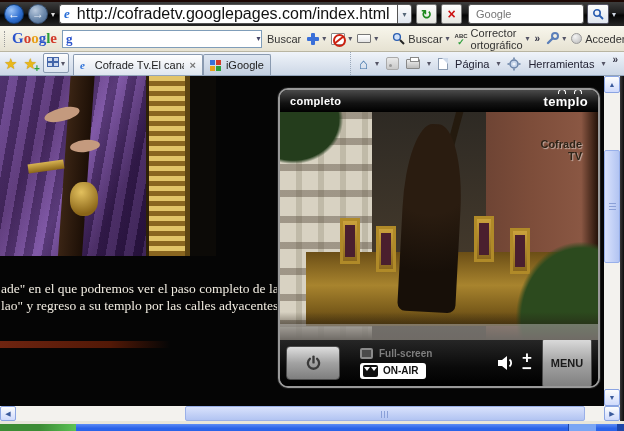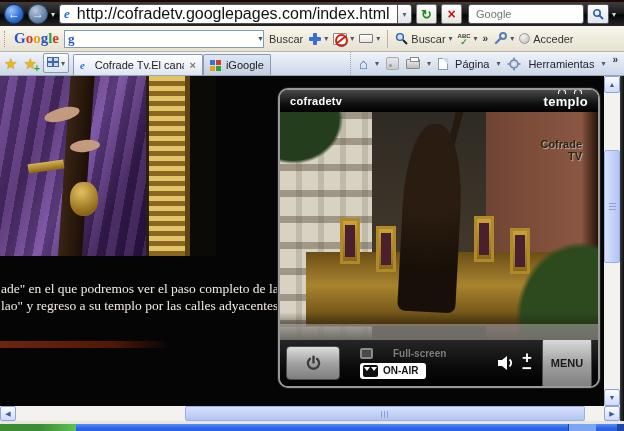--- a/index.html
+++ b/index.html
@@ -154,21 +154,21 @@
     background:linear-gradient(0deg,#241c12,rgba(36,28,18,0));}
   .band{position:absolute;left:0;bottom:0;width:100%;height:16px;background:rgba(205,205,205,.45);}
   .watermark{position:absolute;right:16px;top:26px;text-align:right;color:#2e2418;font-weight:bold;
     font-size:11px;line-height:12px;text-shadow:1px 1px 1px rgba(255,255,255,.55);}
   .pctrl{height:46px;flex:0 0 46px;display:flex;align-items:center;gap:8px;padding:0 6px;
     background:linear-gradient(180deg,#262626,#0a0a0a 60%,#000);}
   .btn-grey{background:linear-gradient(#dedede,#a2a2a2 50%,#7e7e7e);border:1px solid #4a4a4a;border-radius:4px;
     display:flex;align-items:center;justify-content:center;}
   .power-btn{width:54px;height:34px;}
   .ctrl-mid{flex:1;display:flex;flex-direction:column;justify-content:center;gap:4px;padding-left:12px;}
-  .fsrow{display:flex;align-items:flex-start;gap:20px;}
+  .fsrow{display:flex;align-items:flex-start;gap:6px;}
   .fs-icon{width:13px;height:11px;border:2px solid #8a8a8a;background:#4a4a4a;border-radius:2px;}
   .fs-label{color:#7e7e7e;font-weight:bold;font-size:10px;}
   .onair{display:inline-flex;align-items:center;gap:5px;background:#fff;border-radius:3px;
     padding:2px 7px 2px 3px;width:max-content;text-align:right;}
   .onair-icon{width:15px;height:12px;background:#111;border-radius:2px;display:flex;align-items:flex-start;justify-content:center;gap:1px;padding-top:2px;}
   .onair-icon i{width:0;height:0;border:3px solid transparent;border-top:4px solid #fff;display:block;}
   .onair-label{color:#111;font-weight:bold;font-size:10px;}
   .vol{display:flex;align-items:center;gap:6px;margin-right:2px;}
   .pm{display:flex;flex-direction:column;align-items:center;line-height:11px;color:#fff;font-weight:bold;font-size:17px;}
   .menu-btn{width:50px;height:52px;color:#1a1a1a;font-weight:bold;font-size:11px;}
@@ -269,20 +269,21 @@
           <line x1="8" y1="8" x2="12" y2="12" stroke="#222" stroke-width="2"></line>
         </svg>
       <span class="lbl">Buscar</span>
       <span class="caret">▾</span>
     </div>
     <div class="titem">
       <span class="abc">
           <span class="abc-t">ABC</span>
           <span class="abc-c">✓</span>
         </span>
+      <span class="lbl">Corrector ortográfico</span>
       <span class="caret">▾</span>
     </div>
     <div class="ovf">»</div>
     <div class="titem">
       <svg width="14" height="14" viewBox="0 0 14 14">
           <path d="M3 11 L8 6" stroke="#5b7fb9" stroke-width="2.4" stroke-linecap="round"></path>
           <circle cx="10" cy="4" r="3" fill="none" stroke="#5b7fb9" stroke-width="2"></circle>
         </svg>
       <span class="caret">▾</span>
     </div>
@@ -361,21 +362,21 @@
 
     <div class="page-text">
       <div>ade" en el que podremos ver el paso completo de la</div>
       <div>lao" y regreso a su templo por las calles adyacentes. Este</div>
     </div>
 
     <div class="redbar"></div>
 
     <div class="player">
       <div class="phead">
-        <span class="pbrand">cofradetv</span>
+        <span class="pbrand">completo</span>
         <span class="plogo"><span>templo</span><span class="wave w1"></span><span class="wave w2"></span></span>
       </div>
       <div class="video">
         <div class="bldg-left"></div>
         <div class="trees-topleft"></div>
         <div class="center-dark"></div>
         <div class="bldg-right"></div>
         <div class="paso">
           <span class="lantern l1">
               <span class="core"></span>

